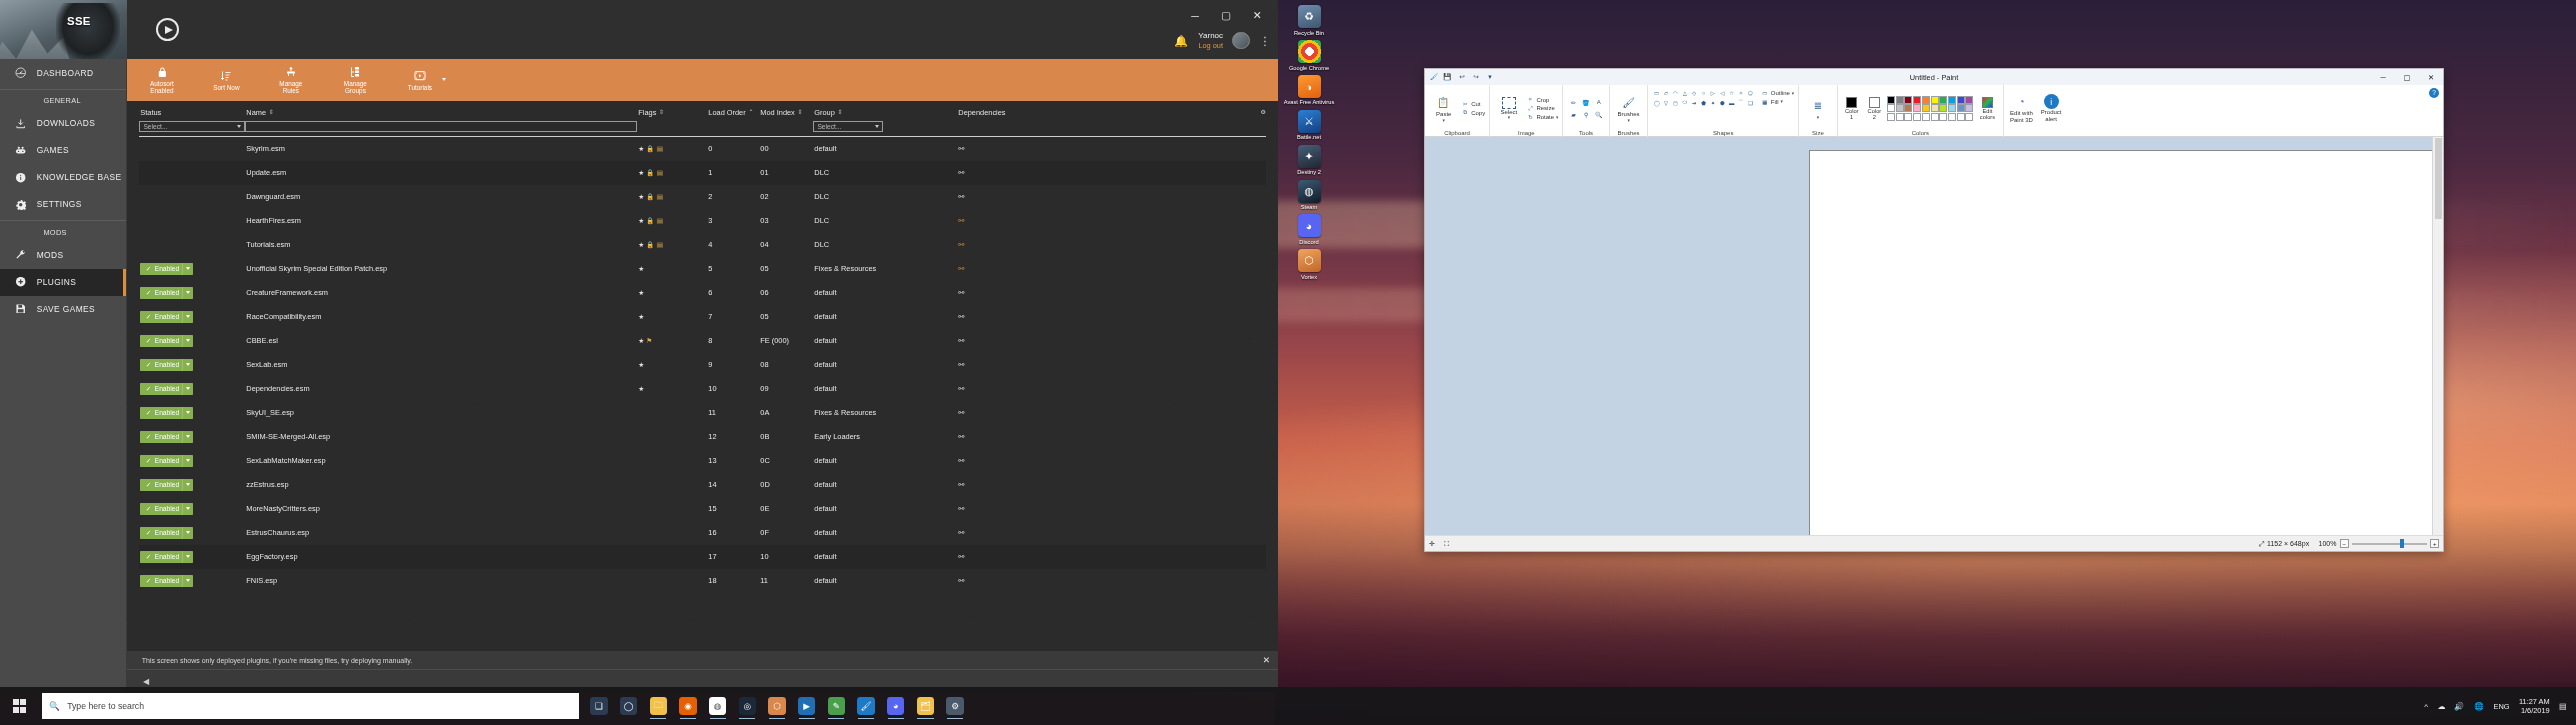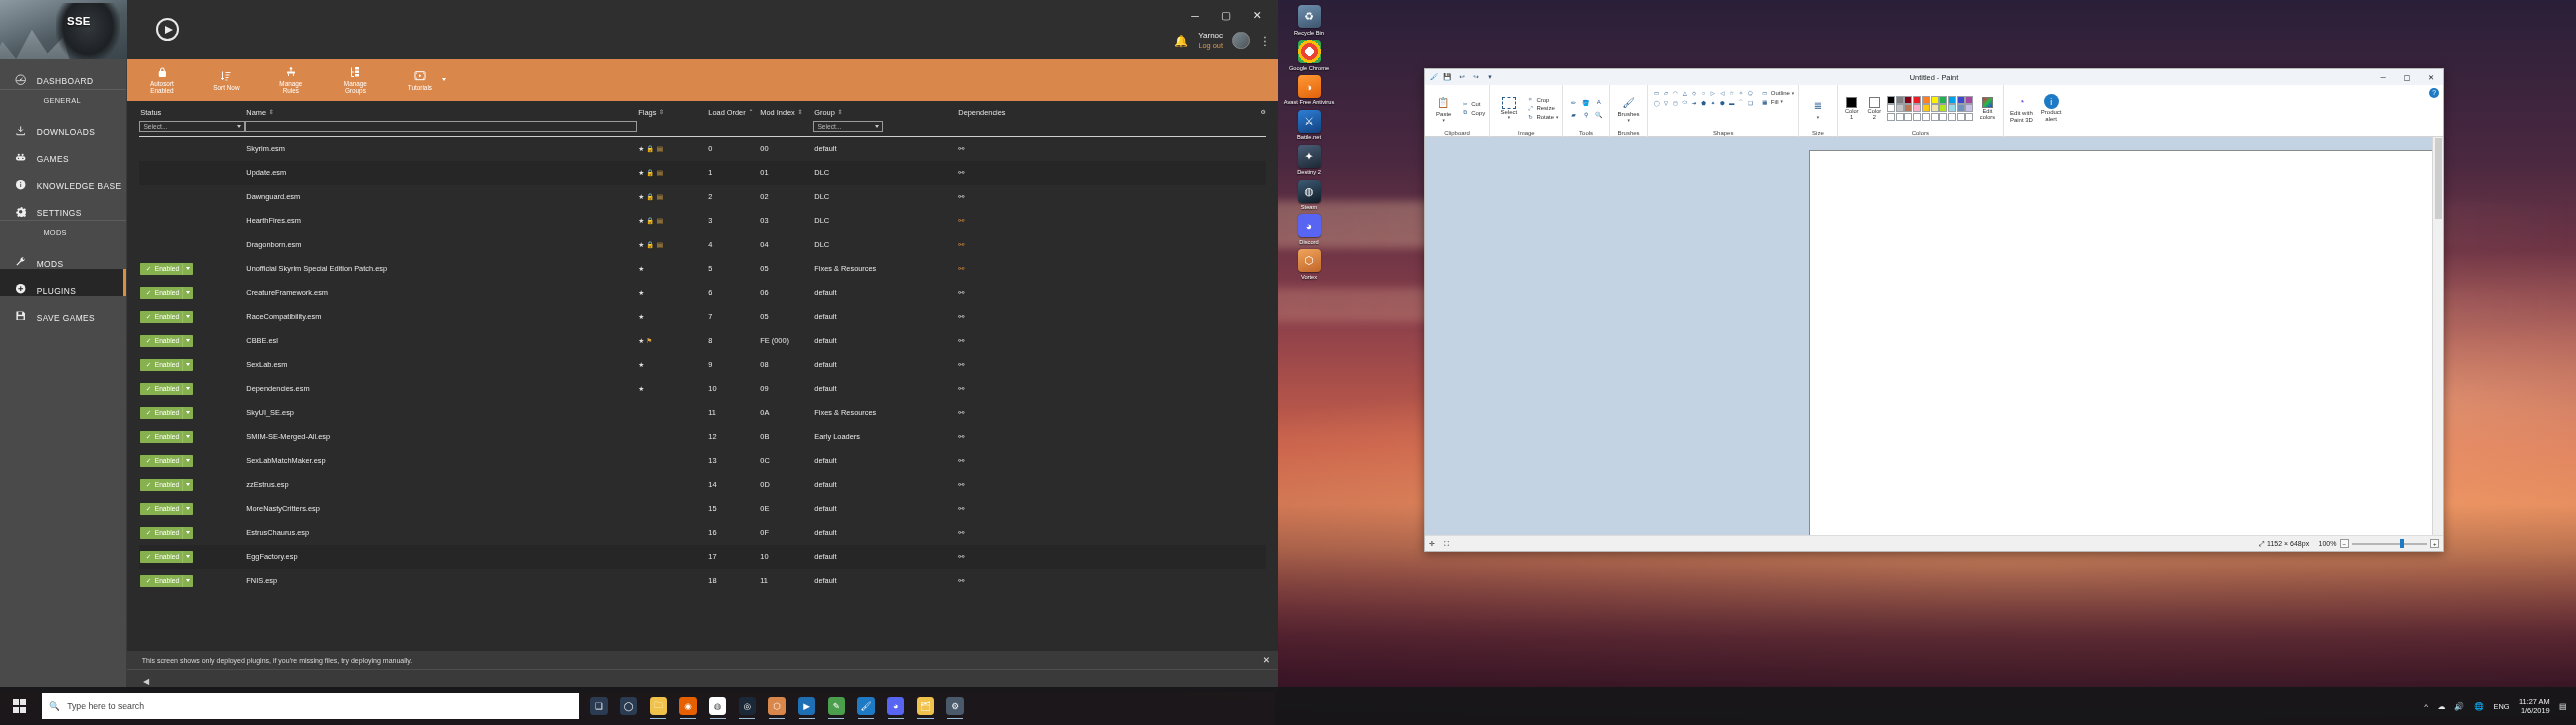--- a/index.html
+++ b/index.html
@@ -96,21 +96,21 @@
   
   #vortex-body { flex:1; display:flex; min-height:0; }
 
   
   #vtx-sidebar {
     width:127px; background:#4a4a4a; flex:0 0 127px;
     display:flex; flex-direction:column; border-right:0.7px solid #3b3b3b;
     position:relative; z-index:3;
   }
   .nav-item {
-    height:27px; display:flex; align-items:flex-end; gap:10px; padding-left:14px;
+    height:27px; display:flex; align-items:center; gap:10px; padding-left:14px;
     font-size:8.4px; letter-spacing:0.4px; color:#ededed; position:relative;
   }
   .nav-item.active { background:#262626; }
   .nav-item.active:after {
     content:""; position:absolute; right:0; top:0; bottom:0; width:2.7px; background:#d98f3d;
   }
   .nav-icon { width:12.7px; height:12.7px; display:flex; align-items:center; justify-content:center; flex:0 0 12.7px; }
   .nav-icon svg { display:block; }
   .nav-sep { height:0.7px; background:#5d5d5d; margin:2.7px 0 0 0; }
   .nav-group {
@@ -654,21 +654,21 @@
                     <span class="flag-warn">▤</span>
                   </div>
                 </td>
                 <td class="c-center">3</td>
                 <td class="c-center">03</td>
                 <td>DLC</td>
                 <td><span class="dep-ico warn">⚯</span></td>
               </tr>
               <tr class="row">
                 <td></td>
-                <td>Dragonborn.esm</td>
+                <td>Tutorials.esm</td>
                 <td>
                   <div class="flags">
                     <span>★</span>
                     <span>🔒</span>
                     <span class="flag-warn">▤</span>
                   </div>
                 </td>
                 <td class="c-center">4</td>
                 <td class="c-center">04</td>
                 <td>DLC</td>

